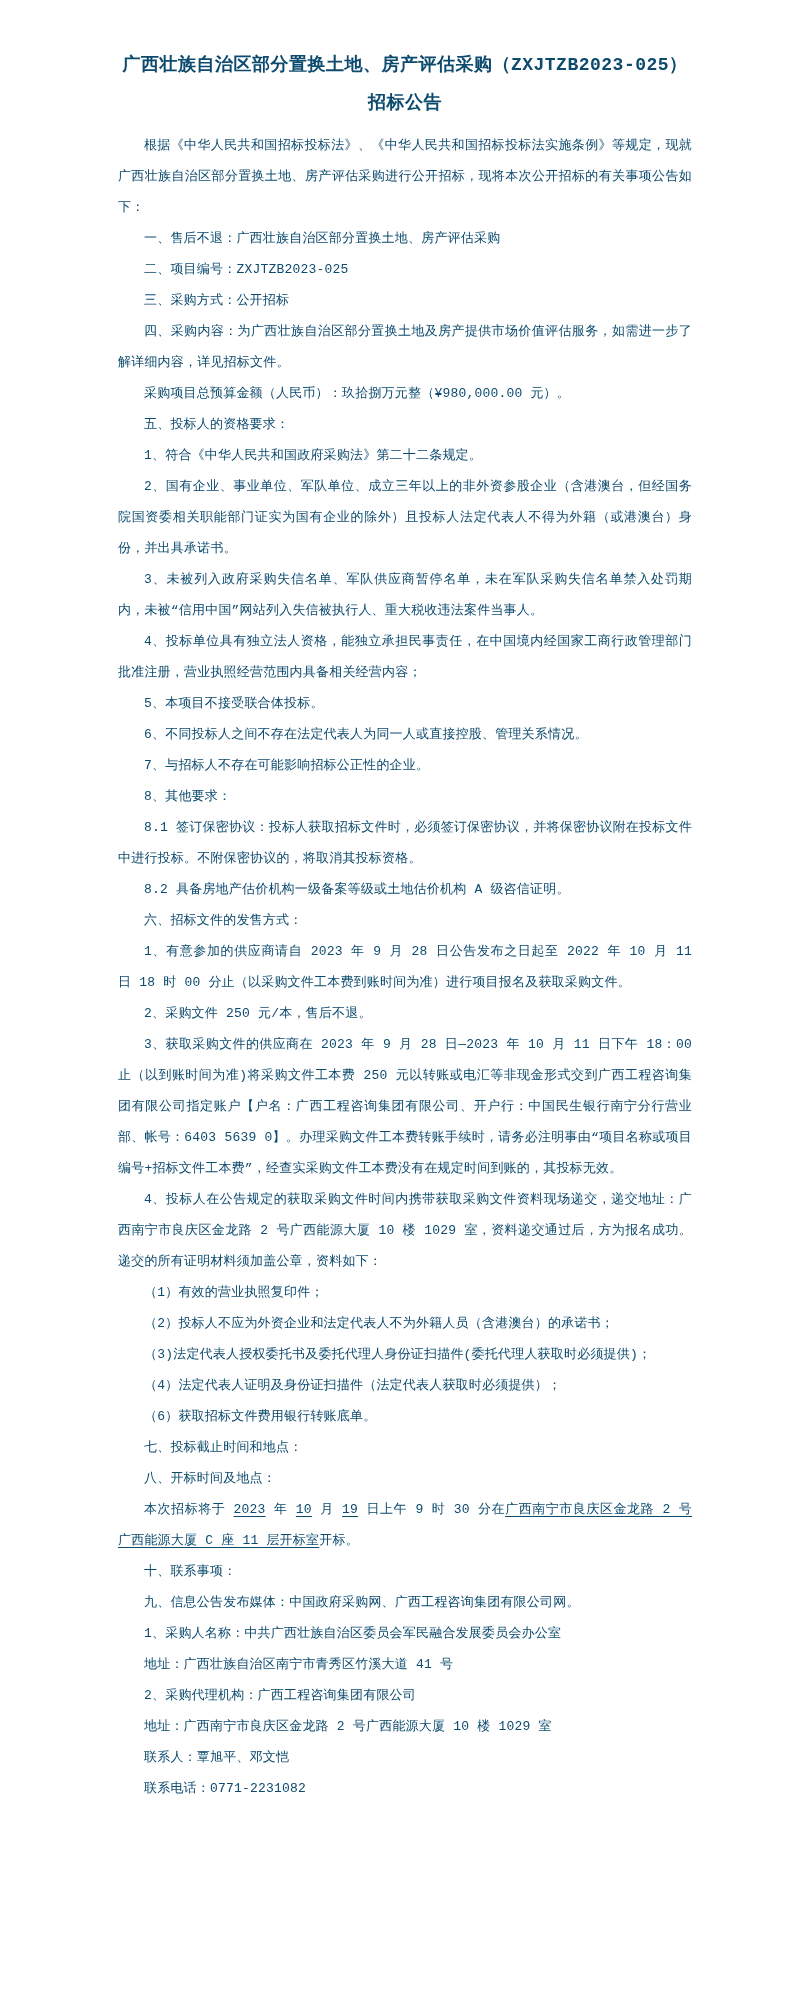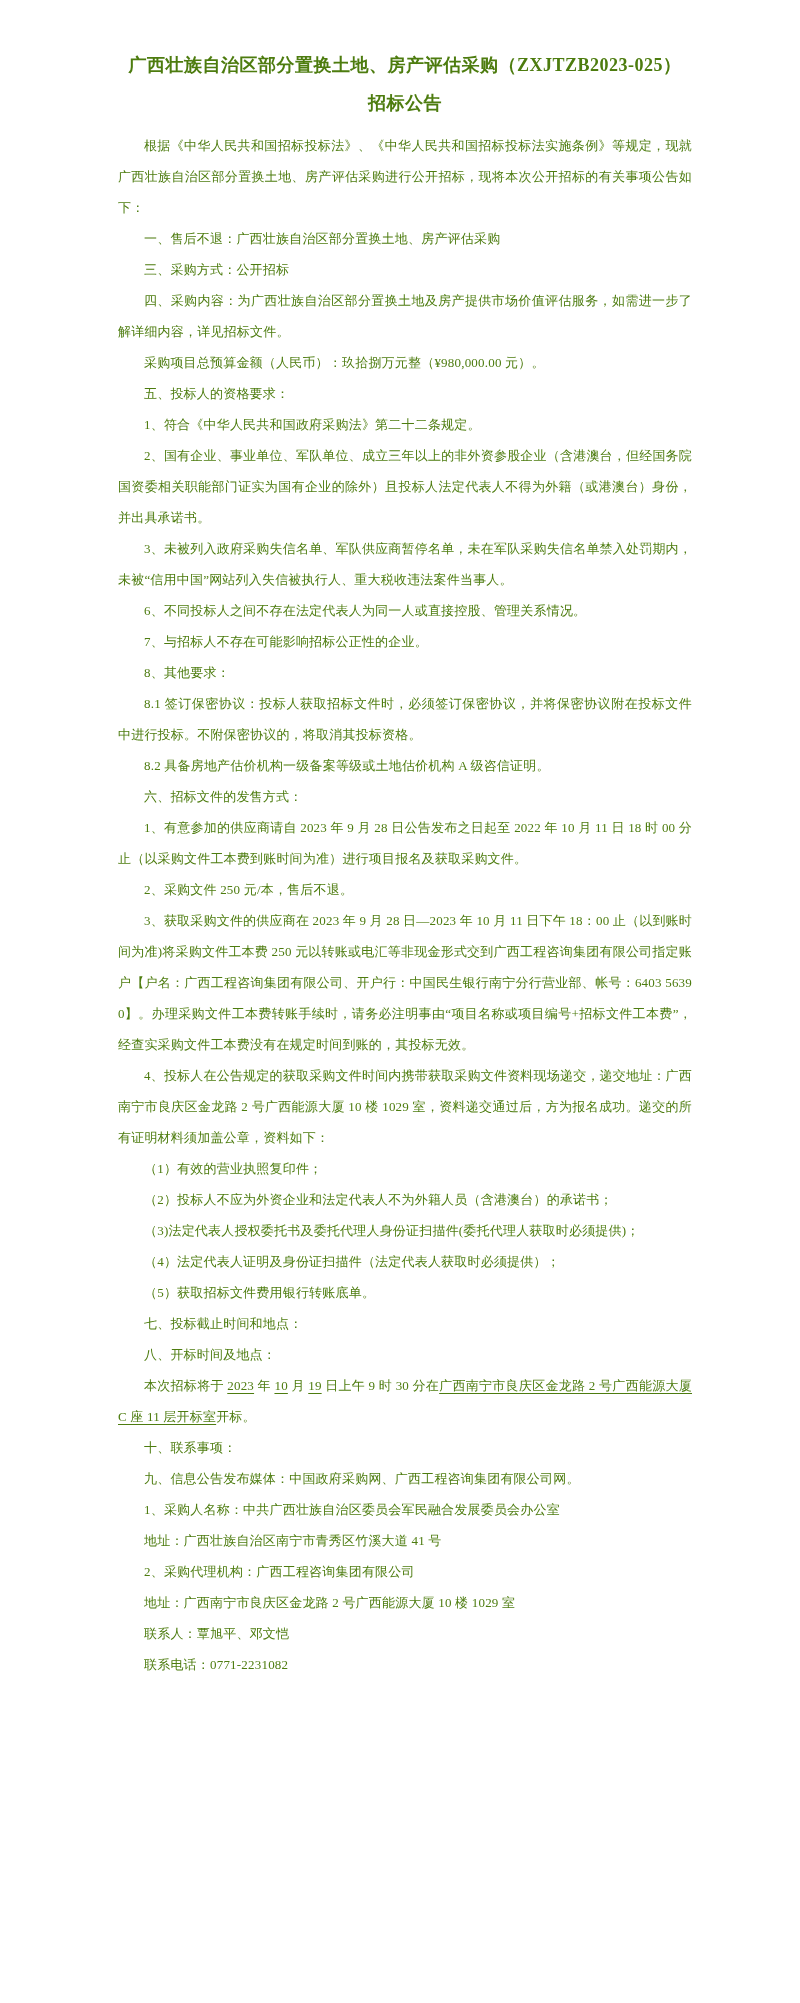--- a/index.html
+++ b/index.html
@@ -6,22 +6,22 @@
     margin: 0;
     padding: 0;
     background: #ffffff;
   }
   .page {
     position: relative;
     width: 800px;
     height: 2003px;
     background: #ffffff;
     overflow: hidden;
-    font-family: Liberation Serif, serif;
-    color: #4d7c0f;
+    font-family: Liberation Mono, monospace;
+    color: #0c4a6e;
   }
   .content {
     padding: 46px 108px 0 118px;
   }
   .doc-title {
     font-size: 18px;
     font-weight: 700;
     text-align: center;
     line-height: 38px;
     margin: 0;
@@ -55,42 +55,45 @@
 </head>
 <body>
 
 <div class="page">
   <div class="content">
     <h1 class="doc-title">广西壮族自治区部分置换土地、房产评估采购（ZXJTZB2023-025）</h1>
     <h1 class="doc-title doc-subtitle">招标公告</h1>
     <div class="body-text" id="body-paragraphs">
         <p><span>根据《中华人民共和国招标投标法》、《中华人民共和国招标投标法实施条例》等规定，现就广西壮族自治区部分置换土地、房产评估采购进行公开招标，现将本次公开招标的有关事项公告如下：</span></p>
         <p><span>一、售后不退：广西壮族自治区部分置换土地、房产评估采购</span></p>
+        <p><span>二、项目编号：ZXJTZB2023-025</span></p>
         <p><span>三、采购方式：公开招标</span></p>
         <p><span>四、采购内容：为广西壮族自治区部分置换土地及房产提供市场价值评估服务，如需进一步了解详细内容，详见招标文件。</span></p>
         <p><span>采购项目总预算金额（人民币）：玖拾捌万元整（¥980,000.00 元）。</span></p>
         <p><span>五、投标人的资格要求：</span></p>
         <p><span>1、符合《中华人民共和国政府采购法》第二十二条规定。</span></p>
         <p><span>2、国有企业、事业单位、军队单位、成立三年以上的非外资参股企业（含港澳台，但经国务院国资委相关职能部门证实为国有企业的除外）且投标人法定代表人不得为外籍（或港澳台）身份，并出具承诺书。</span></p>
         <p><span>3、未被列入政府采购失信名单、军队供应商暂停名单，未在军队采购失信名单禁入处罚期内，未被“信用中国”网站列入失信被执行人、重大税收违法案件当事人。</span></p>
+        <p><span>4、投标单位具有独立法人资格，能独立承担民事责任，在中国境内经国家工商行政管理部门批准注册，营业执照经营范围内具备相关经营内容；</span></p>
+        <p><span>5、本项目不接受联合体投标。</span></p>
         <p><span>6、不同投标人之间不存在法定代表人为同一人或直接控股、管理关系情况。</span></p>
         <p><span>7、与招标人不存在可能影响招标公正性的企业。</span></p>
         <p><span>8、其他要求：</span></p>
         <p><span>8.1 签订保密协议：投标人获取招标文件时，必须签订保密协议，并将保密协议附在投标文件中进行投标。不附保密协议的，将取消其投标资格。</span></p>
         <p><span>8.2 具备房地产估价机构一级备案等级或土地估价机构 A 级咨信证明。</span></p>
         <p><span>六、招标文件的发售方式：</span></p>
         <p><span>1、有意参加的供应商请自 2023 年 9 月 28 日公告发布之日起至 2022 年 10 月 11 日 18 时 00 分止（以采购文件工本费到账时间为准）进行项目报名及获取采购文件。</span></p>
         <p><span>2、采购文件 250 元/本，售后不退。</span></p>
         <p><span>3、获取采购文件的供应商在 2023 年 9 月 28 日—2023 年 10 月 11 日下午 18：00 止（以到账时间为准)将采购文件工本费 250 元以转账或电汇等非现金形式交到广西工程咨询集团有限公司指定账户【户名：广西工程咨询集团有限公司、开户行：中国民生银行南宁分行营业部、帐号：6403 5639 0】。办理采购文件工本费转账手续时，请务必注明事由“项目名称或项目编号+招标文件工本费”，经查实采购文件工本费没有在规定时间到账的，其投标无效。</span></p>
         <p><span>4、投标人在公告规定的获取采购文件时间内携带获取采购文件资料现场递交，递交地址：广西南宁市良庆区金龙路 2 号广西能源大厦 10 楼 1029 室，资料递交通过后，方为报名成功。递交的所有证明材料须加盖公章，资料如下：</span></p>
         <p><span>（1）有效的营业执照复印件；</span></p>
         <p><span>（2）投标人不应为外资企业和法定代表人不为外籍人员（含港澳台）的承诺书；</span></p>
         <p><span>（3)法定代表人授权委托书及委托代理人身份证扫描件(委托代理人获取时必须提供)；</span></p>
         <p><span>（4）法定代表人证明及身份证扫描件（法定代表人获取时必须提供）；</span></p>
-        <p><span>（5）获取招标文件费用银行转账底单。</span></p>
+        <p><span>（6）获取招标文件费用银行转账底单。</span></p>
         <p><span>七、投标截止时间和地点：</span></p>
         <p><span>八、开标时间及地点：</span></p>
         <p><span>本次招标将于 </span><span class="u">2023</span><span> 年 </span><span class="u">10</span><span> 月 </span><span class="u">19</span><span> 日上午 9 时 30 分在</span><span class="u">广西南宁市良庆区金龙路 2 号广西能源大厦 C 座 11 层开标室</span><span>开标。</span></p>
         <p><span>十、联系事项：</span></p>
         <p><span>九、信息公告发布媒体：中国政府采购网、广西工程咨询集团有限公司网。</span></p>
         <p><span>1、采购人名称：中共广西壮族自治区委员会军民融合发展委员会办公室</span></p>
         <p><span>地址：广西壮族自治区南宁市青秀区竹溪大道 41 号</span></p>
         <p><span>2、采购代理机构：广西工程咨询集团有限公司</span></p>
         <p><span>地址：广西南宁市良庆区金龙路 2 号广西能源大厦 10 楼 1029 室</span></p>
         <p><span>联系人：覃旭平、邓文恺</span></p>

